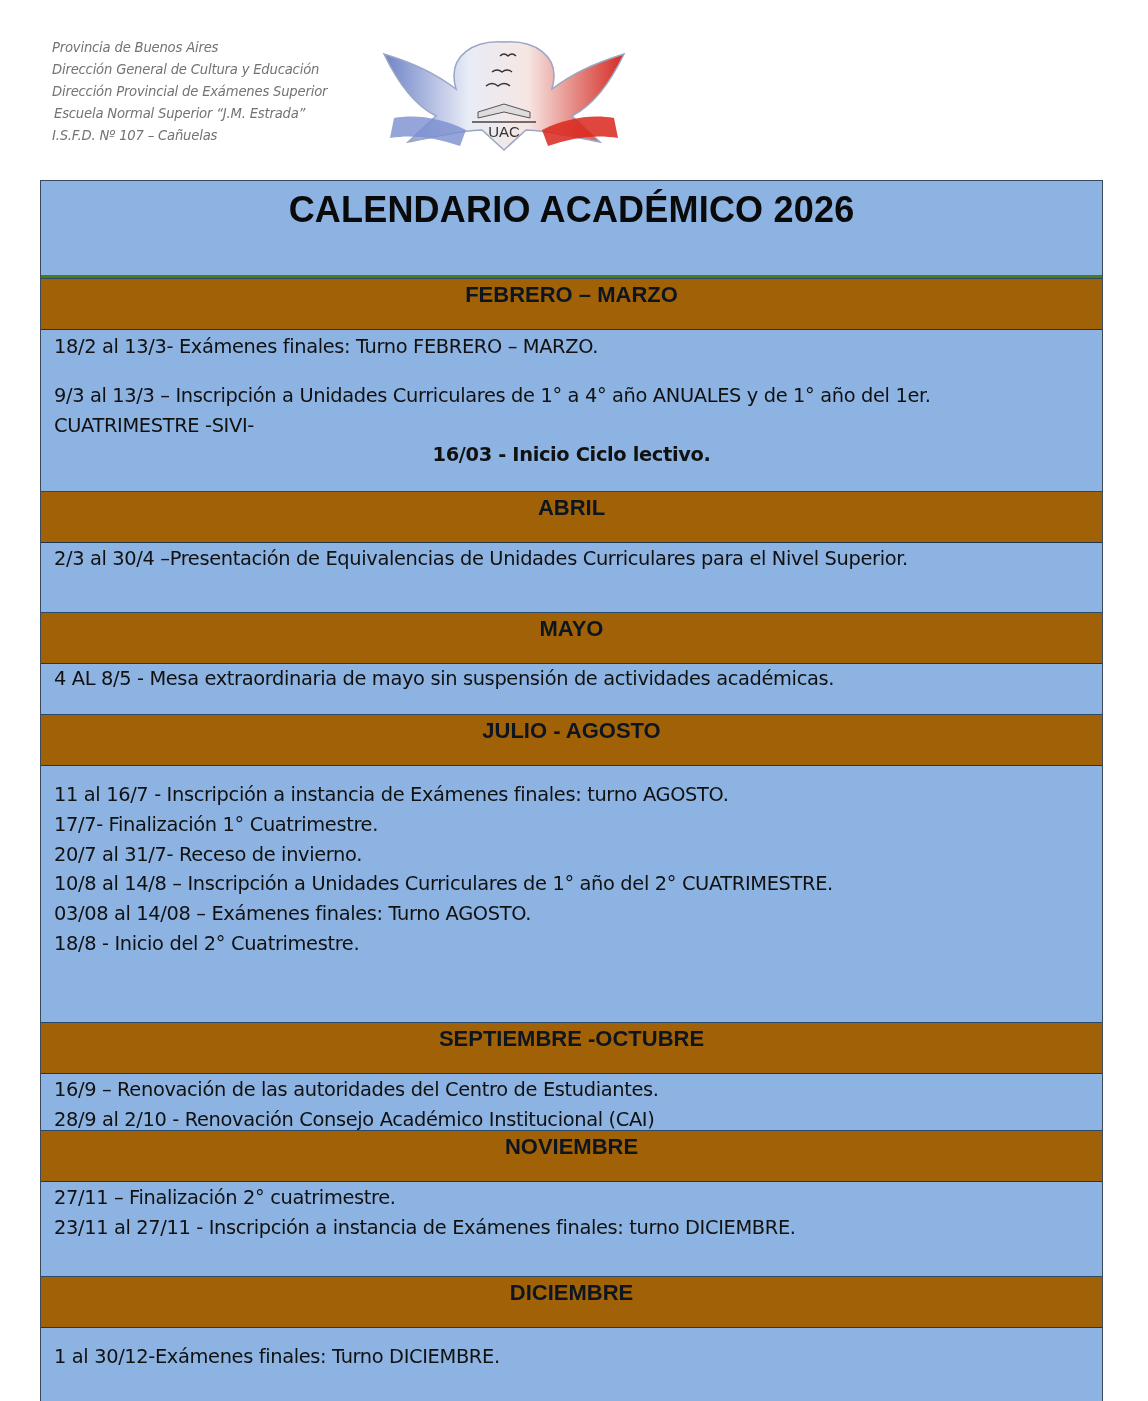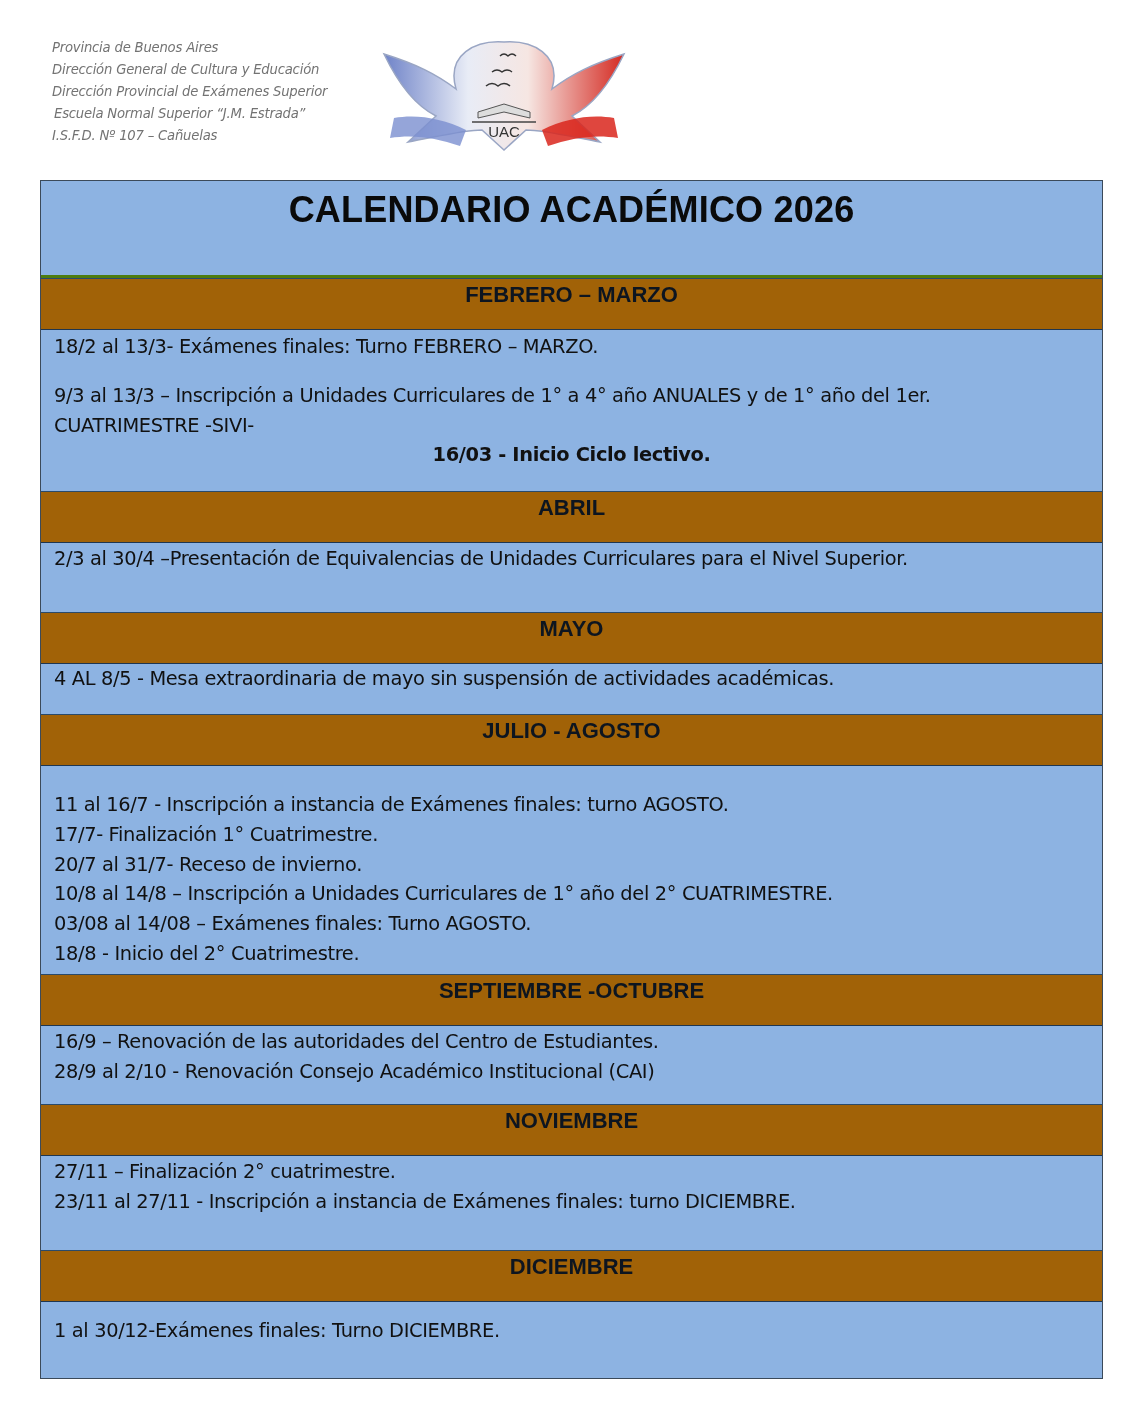--- a/index.html
+++ b/index.html
@@ -17,22 +17,22 @@
 
   .month-header { background: #a16207; border-top: 1px solid #2a4a6a; border-bottom: 1px solid #1f3650; text-align: center; font-family: "Liberation Sans", sans-serif; font-weight: bold; font-size: 22px; color: #0d1520; height: 52px; box-sizing: border-box; padding-top: 3px; }
   .month-body { padding: 0 13px; font-family: "DejaVu Sans", sans-serif; font-size: 19.4px; color: #111; letter-spacing: -0.35px; box-sizing: border-box; }
   .month-body .line { line-height: 29.8px; white-space: nowrap; }
   .month-body .bold { font-weight: bold; text-align: center; }
   .gap { height: 19px; }
 
   #sec0 .month-body { height: 161px; padding-top: 2px; }
   #sec1 .month-body { height: 69px; padding-top: 1px; }
   #sec2 .month-body { height: 50px; padding-top: 0px; }
-  #sec3 .month-body { height: 208px; padding-top: 24px; }
-  #sec4 .month-body { height: 78px; padding-top: 1px; }
+  #sec3 .month-body { height: 256px; padding-top: 14px; }
+  #sec4 .month-body { height: 56px; padding-top: 1px; }
   #sec5 .month-body { height: 94px; padding-top: 1px; }
   #sec6 .month-body { height: 76px; padding-top: 14px; border-radius: 29px; }
 </style>
 </head>
 <body>
 
 <div class="letterhead">
   <div>Provincia de Buenos Aires</div>
   <div>Dirección General de Cultura y Educación</div>
   <div>Dirección Provincial de Exámenes Superior</div>

